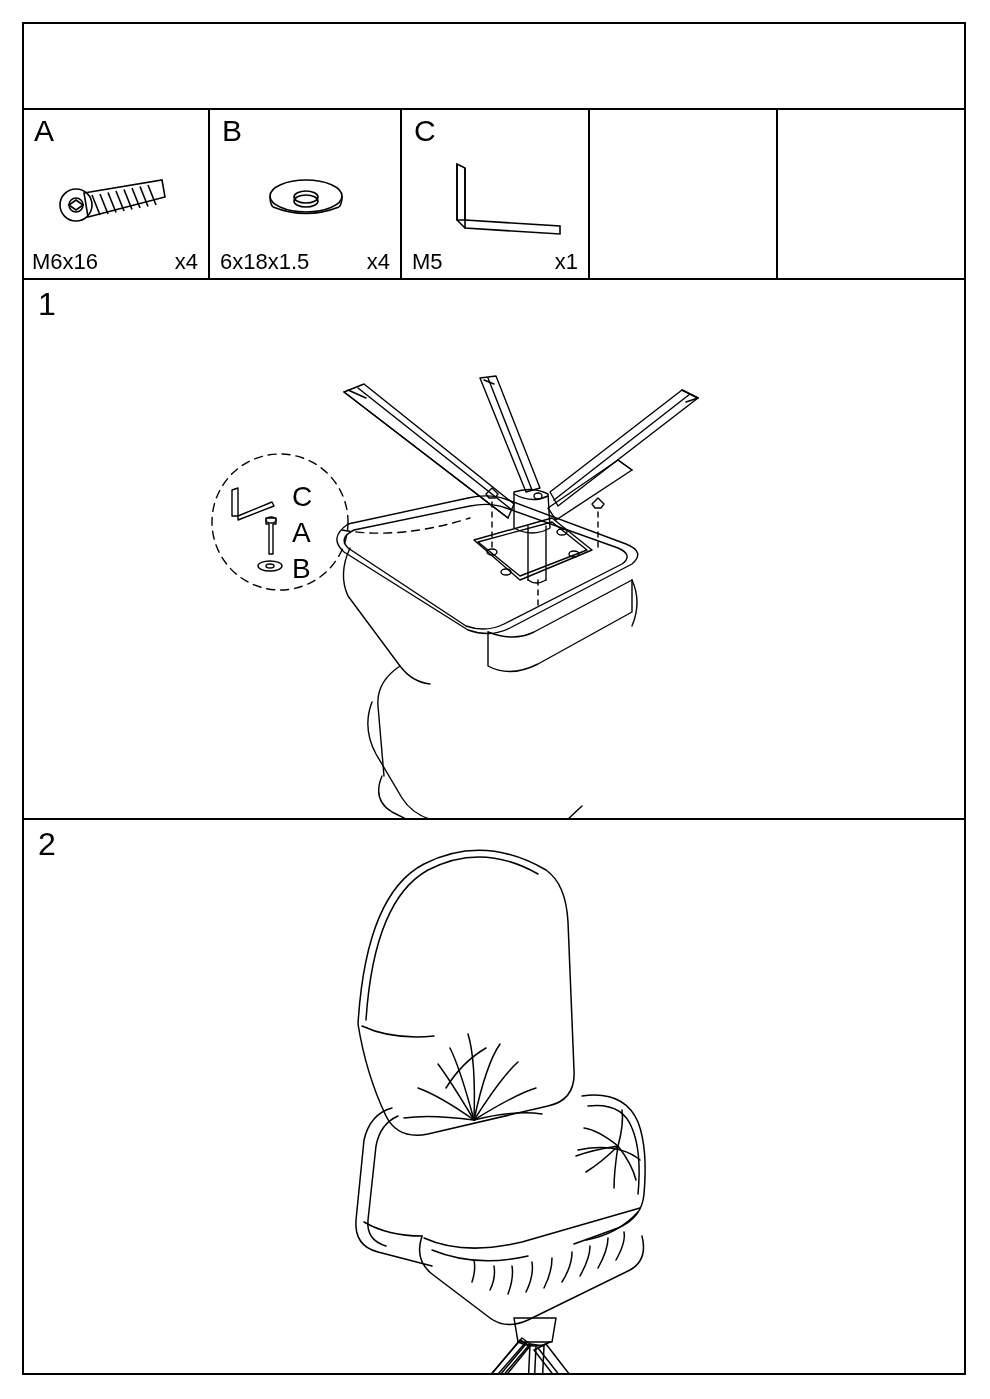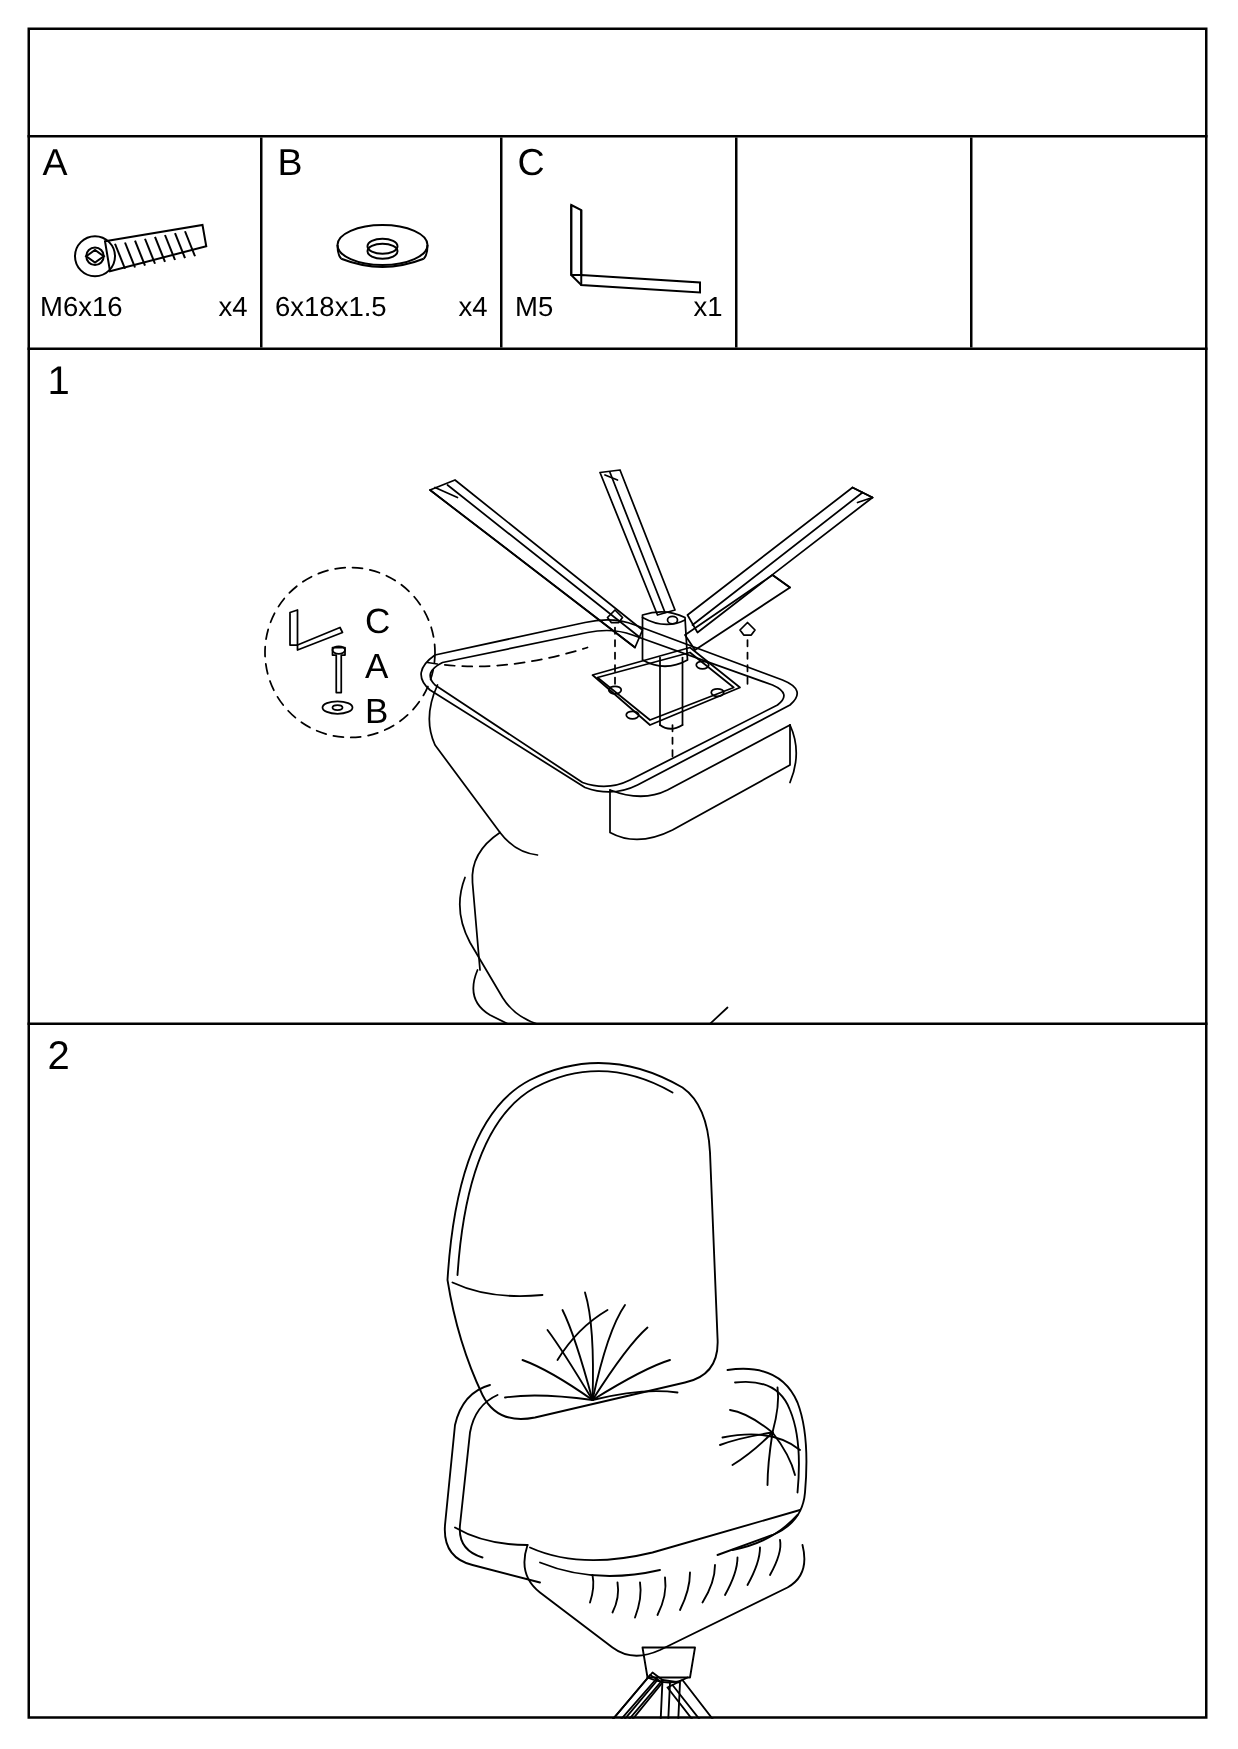--- a/index.html
+++ b/index.html
@@ -62,21 +62,21 @@
   .part-art {
     position: absolute;
     left: 0;
     top: 38px;
     width: 100%;
     height: 92px;
   }
   .part-foot {
     position: absolute;
     left: 0;
-    bottom: 20px;
+    bottom: 4px;
     width: 100%;
     height: 26px;
     display: flex;
     justify-content: space-between;
     align-items: flex-end;
     padding: 0 10px;
     box-sizing: border-box;
     font-size: 22px;
     line-height: 24px;
   }

